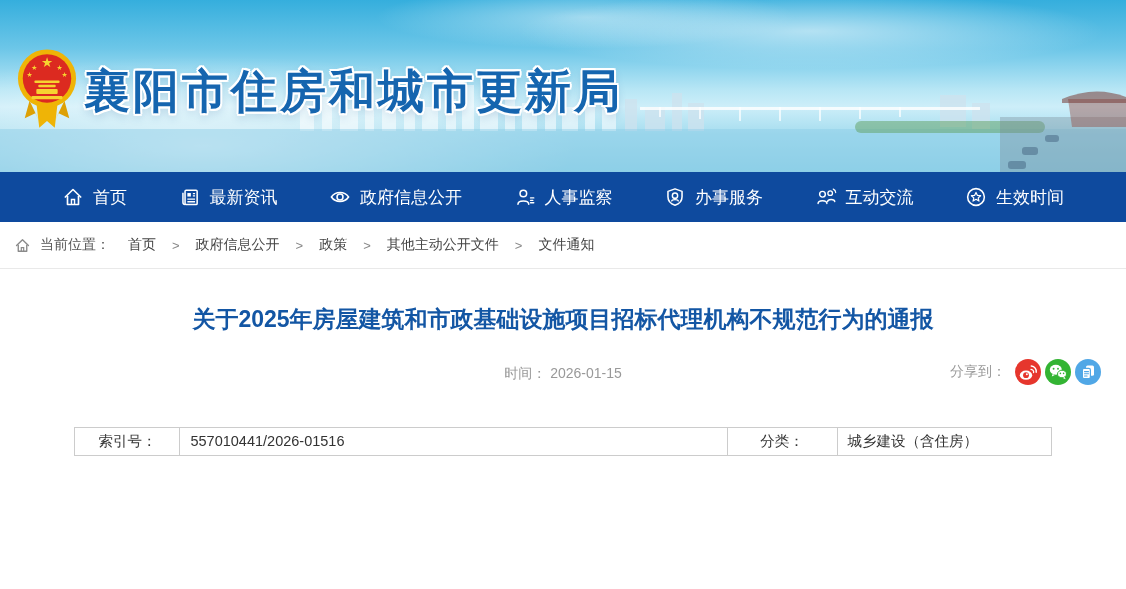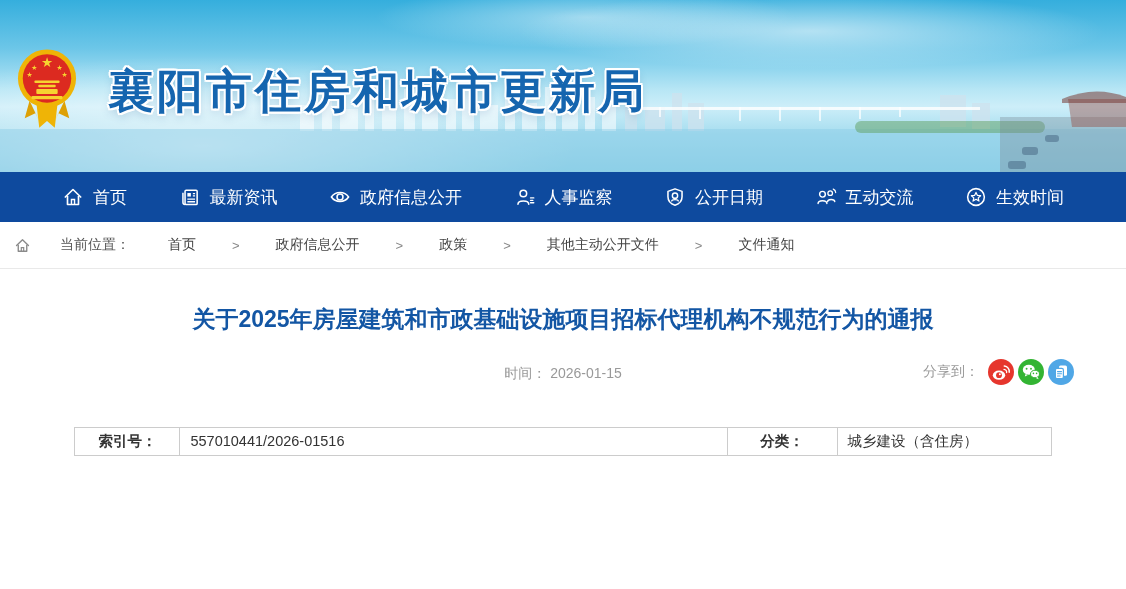--- a/index.html
+++ b/index.html
@@ -12,62 +12,62 @@
     background:
       radial-gradient(ellipse 420px 55px at 72% 18%, rgba(255,255,255,.55), transparent 70%),
       radial-gradient(ellipse 300px 45px at 52% 10%, rgba(255,255,255,.45), transparent 70%),
       radial-gradient(ellipse 500px 120px at 18% 85%, rgba(255,255,255,.65), transparent 75%),
       linear-gradient(180deg,#35aedd 0%,#6cc6e8 28%,#b7e6f5 52%,#cdeef9 62%,#a5ddef 78%,#8fd2e8 100%);
   }
   .skyline{ position:absolute; left:0; bottom:0; width:1126px; height:95px; }
   .brand{ position:absolute; left:16px; top:46px; display:flex; align-items:center; }
   .emblem{ width:62px; height:92px; flex:0 0 auto; }
   .site-title{
-    margin-left:30px; font-size:46px; font-weight:bold; letter-spacing:3px; color:#1565af;
+    margin-left:6px; font-size:46px; font-weight:bold; letter-spacing:3px; color:#1565af;
     text-shadow: 2px 0 0 #fff,-2px 0 0 #fff,0 2px 0 #fff,0 -2px 0 #fff,
                  1.6px 1.6px 0 #fff,-1.6px -1.6px 0 #fff,1.6px -1.6px 0 #fff,-1.6px 1.6px 0 #fff,
                  0 4px 8px rgba(20,80,140,.25);
     white-space:nowrap;
   }
 
   
   .navbar{
     height:50px; background:#0e4a9e; display:flex; align-items:center;
     justify-content:space-between; padding:0 62px;
   }
   .nav-item{ display:flex; align-items:center; gap:9px; color:#fff; font-size:17px;
     text-decoration:none; cursor:pointer; white-space:nowrap; }
   .nav-item svg{ display:block; }
 
   
   .breadcrumb{
     height:47px; display:flex; align-items:center; padding:0 14px;
-    font-size:14px; color:#555; border-bottom:1px solid #e9e9e9; background:#fff;gap:20px;
+    font-size:14px; color:#555; border-bottom:1px solid #e9e9e9; background:#fff;
   }
   .breadcrumb .bc-home{ display:flex; margin-right:9px; }
   .breadcrumb .bc-label{ margin-right:18px; }
   .breadcrumb a{ color:#444; text-decoration:none; cursor:pointer; }
   .breadcrumb .sep{ color:#888; margin:0 16px; font-size:13px; }
 
   
   .article-title{
     margin:36px 70px 0; text-align:center; font-size:23px; font-weight:bold; color:#1356a4;
     line-height:1.3;
   }
   .meta{ position:relative; margin-top:24px; height:28px; }
   .meta .time{ text-align:center; color:#999; font-size:14px; line-height:28px; }
-  .share{ position:absolute; right:52px; top:0; display:flex; align-items:center; gap:4px; }
+  .share{ position:absolute; right:25px; top:0; display:flex; align-items:center; gap:4px; }
   .share .share-label{ color:#999; font-size:14px; margin-right:5px; }
   .share .sbtn{ display:flex; cursor:pointer; border:none; background:none; padding:0; }
 
   .info-table{ width:976px; margin:40px auto 0; border-collapse:collapse; table-layout:fixed;
     font-size:14.5px; color:#333; }
   .info-table td{ border:1px solid #ccc; height:28px; padding:2px 10px; overflow:hidden;
     white-space:nowrap; text-overflow:ellipsis; }
-  .info-table td.lbl{ font-weight:bold; text-align:center; padding:2px 4px; }
+  .info-table td.lbl{ font-weight:normal; text-align:center; padding:2px 4px; }
 </style>
 </head>
 <body>
 
 <div class="page">
 
   <header class="banner">
     <svg class="skyline" viewBox="0 0 1126 95" preserveAspectRatio="none">
       <g fill="rgba(255,255,255,0.55)">
         <rect x="300" y="28" width="14" height="26"></rect>
@@ -180,21 +180,21 @@
       <span>人事监察</span>
     </a>
     <a class="nav-item">
       <span>
           <svg width="22" height="22" viewBox="0 0 20 20">
             <path d="M10 2.6 L16.4 4.9 V9.8 C16.4 13.7 13.8 16.3 10 17.4 C6.2 16.3 3.6 13.7 3.6 9.8 V4.9 Z" fill="none" stroke="#fff" stroke-width="1.4" stroke-linejoin="round"></path>
             <circle cx="10" cy="8.8" r="2.4" fill="none" stroke="#fff" stroke-width="1.3"></circle>
             <path d="M7 13.6 C7 11.9 13 11.9 13 13.6" fill="none" stroke="#fff" stroke-width="1.2" stroke-linecap="round"></path>
           </svg>
         </span>
-      <span>公开日期</span>
+      <span>办事服务</span>
     </a>
     <a class="nav-item">
       <span>
           <svg width="22" height="22" viewBox="0 0 20 20">
             <circle cx="6.8" cy="7.5" r="2.6" fill="none" stroke="#fff" stroke-width="1.3"></circle>
             <path d="M2.8 16 C2.8 12.6 10.8 12.6 10.8 16" fill="none" stroke="#fff" stroke-width="1.3" stroke-linecap="round"></path>
             <circle cx="13.8" cy="6.5" r="2.1" fill="none" stroke="#fff" stroke-width="1.2"></circle>
             <path d="M11.4 14.2 C11.7 11.6 17.8 11.7 18 14.2" fill="none" stroke="#fff" stroke-width="1.2" stroke-linecap="round"></path>
             <path d="M16.6 2.8 c1.4 .6 2.2 1.8 2.2 3.2" fill="none" stroke="#fff" stroke-width="1.1" stroke-linecap="round"></path>
           </svg>

